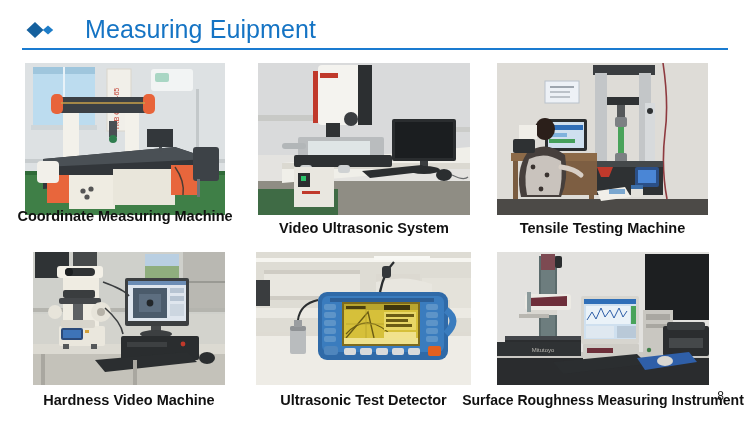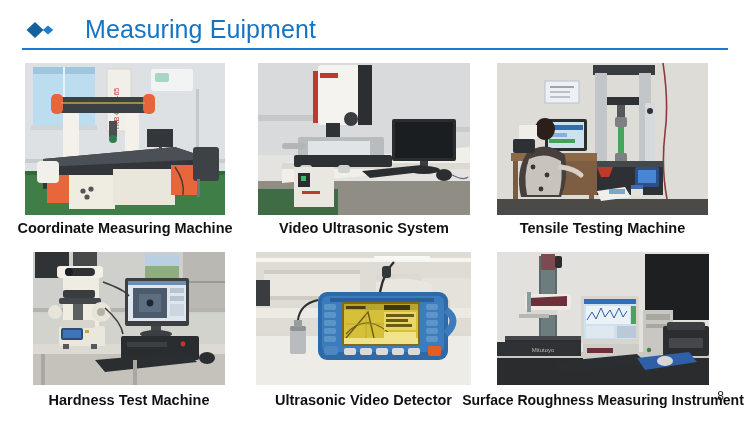--- a/index.html
+++ b/index.html
@@ -60,21 +60,21 @@
     white-space: nowrap;
     font-weight: bold;
     color: #111111;
     font-size: 14.5px;
     line-height: 17px;
   }
 
   
   #card-cmm      { left: 25px;  top: 63px;  width: 200px; }
   #card-cmm      .photo-frame { width: 200px; height: 152px; }
-  #card-cmm      .photo-caption { top: 157px; }
+  #card-cmm      .photo-caption { top: 145px; }
 
   #card-video    { left: 258px; top: 63px;  width: 212px; }
   #card-video    .photo-frame { width: 212px; height: 152px; }
   #card-video    .photo-caption { top: 157px; }
 
   #card-tensile  { left: 497px; top: 63px;  width: 211px; }
   #card-tensile  .photo-frame { width: 211px; height: 152px; }
   #card-tensile  .photo-caption { top: 157px; text-align: right; }
 
   
@@ -354,21 +354,21 @@
 
       <ellipse cx="174" cy="106" rx="8" ry="6" fill="#2b2e30"></ellipse>
 
       <path d="M70 30 q22 8 26 14" stroke="#3a3d3f" stroke-width="1.6" fill="none"></path>
       <path d="M72 56 q16 14 18 26" stroke="#3a3d3f" stroke-width="1.6" fill="none"></path>
 
       <rect x="8" y="102" width="4" height="31" fill="#a9a7a0"></rect>
       <rect x="100" y="108" width="4" height="25" fill="#a9a7a0"></rect>
     </svg>
   </div>
-  <div class="photo-caption">Hardness Test Machine</div>
+  <div class="photo-caption">Hardness Video Machine</div>
 </div>
 
 <div class="photo-card" id="card-ultra">
   <div class="photo-frame">
     <svg width="215" height="133" viewBox="0 0 215 133">
       <rect width="215" height="133" fill="#e3e1da"></rect>
 
       <rect x="0" y="0" width="215" height="80" fill="#dedcd4"></rect>
       <rect x="0" y="6" width="215" height="4" fill="#f6f5f0"></rect>
       <rect x="118" y="4" width="56" height="4" fill="#f8f8f4"></rect>
@@ -432,21 +432,21 @@
       <rect x="152" y="96" width="12" height="7" rx="2" fill="#d8dadb"></rect>
       <rect x="68" y="94" width="14" height="9" rx="3" fill="#4f86bd"></rect>
       <rect x="172" y="94" width="13" height="10" rx="2" fill="#e2601f"></rect>
 
       <path d="M190 58 q14 10 0 24" stroke="#3a7cbe" stroke-width="7" fill="none"></path>
 
       <path d="M124 40 q4 -20 14 -30" stroke="#2b2e30" stroke-width="2.4" fill="none"></path>
       <rect x="126" y="14" width="9" height="12" rx="3" fill="#34373a"></rect>
     </svg>
   </div>
-  <div class="photo-caption">Ultrasonic Video Detector</div>
+  <div class="photo-caption">Ultrasonic Test Detector</div>
 </div>
 
 <div class="photo-card" id="card-rough">
   <div class="photo-frame">
     <svg width="212" height="133" viewBox="0 0 212 133">
       <rect width="212" height="133" fill="#dfdedb"></rect>
       <rect x="0" y="0" width="212" height="104" fill="#e2e1de"></rect>
 
       <rect x="148" y="2" width="64" height="66" fill="#1d1f21"></rect>
 

